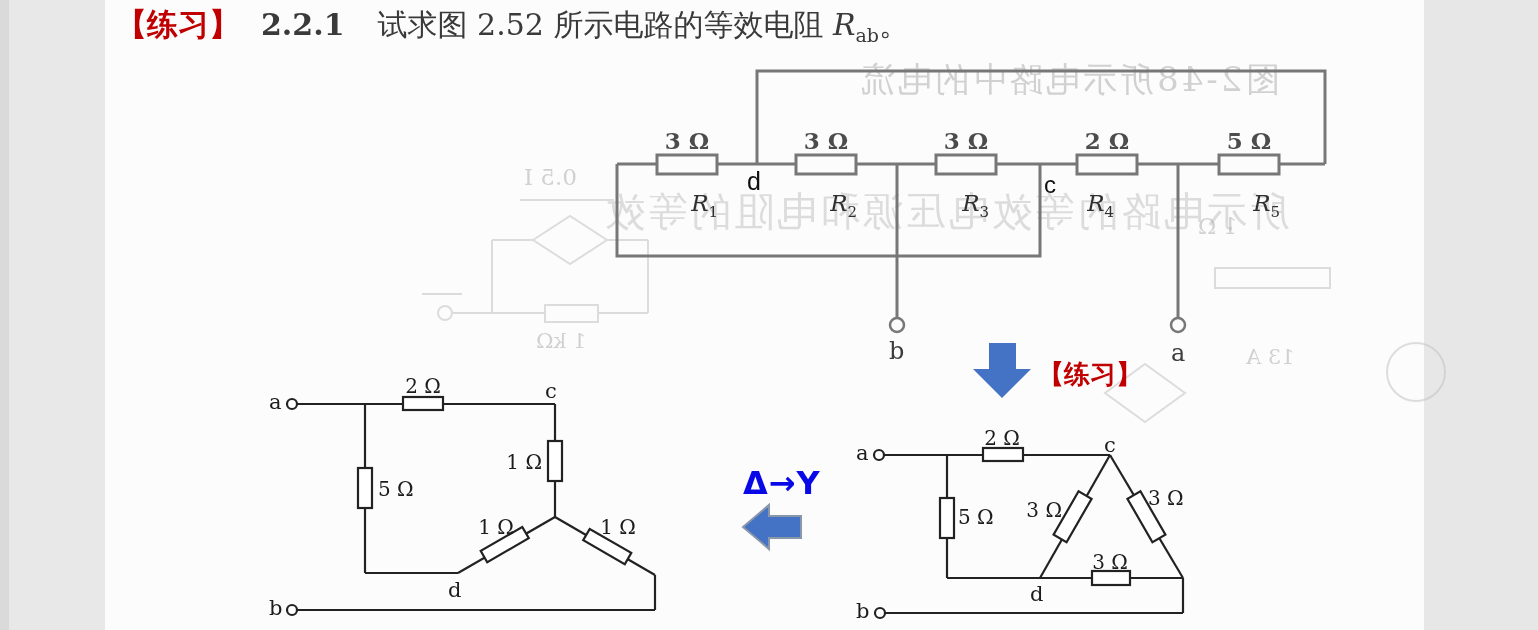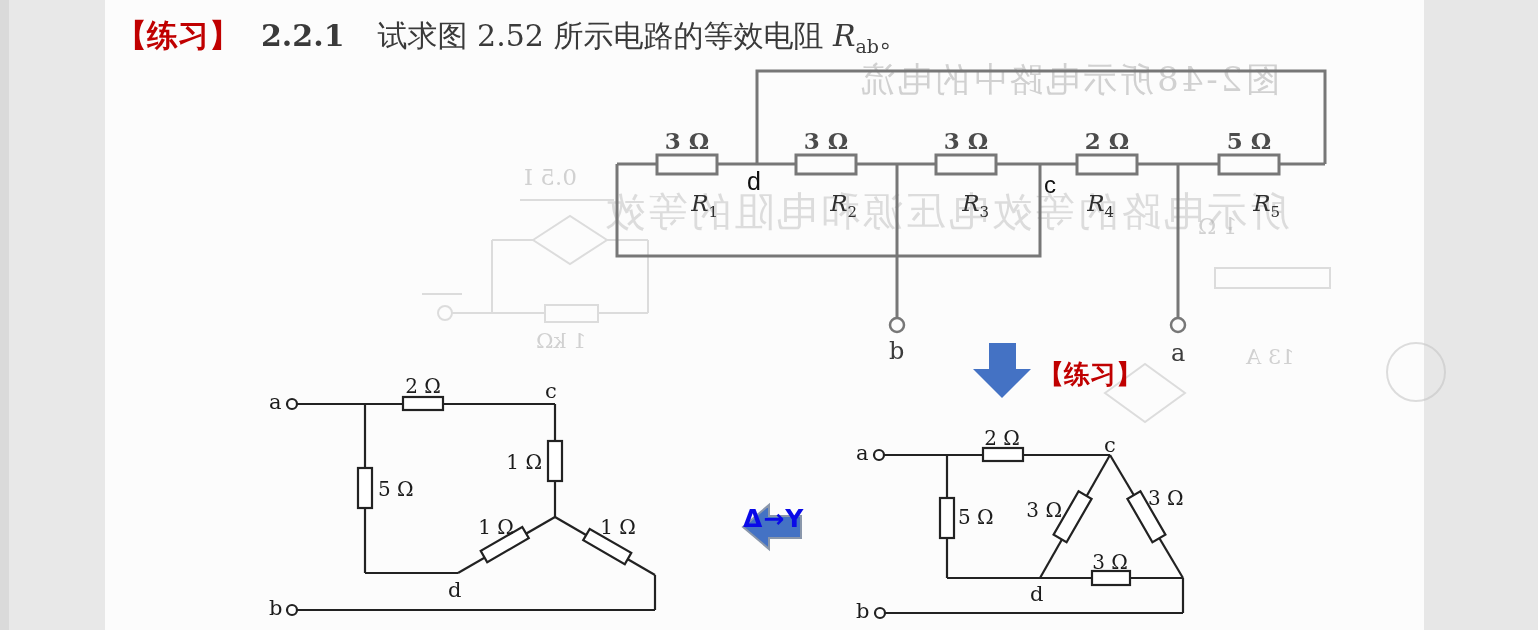--- a/index.html
+++ b/index.html
@@ -5,38 +5,38 @@
   html,body{margin:0;padding:0;}
   body{
     position:relative;width:1538px;height:630px;overflow:hidden;
     background:#fcfcfc;font-family:"DejaVu Serif","Liberation Serif",serif;
   }
   .band{position:absolute;top:0;height:630px;}
   .abs{position:absolute;white-space:nowrap;}
   .svg-layer{position:absolute;left:0;top:0;z-index:2;}
   .lbl{z-index:3;}
   
-  .title-row{left:116px;top:15px;font-size:30px;color:#3a3a3a;z-index:3;}
+  .title-row{left:116px;top:4px;font-size:30px;color:#3a3a3a;z-index:3;}
   .title-tag{font-family:"Liberation Sans","DejaVu Sans",sans-serif;font-weight:bold;font-size:31px;color:#c00000;}
   .title-num{font-weight:bold;margin-left:21px;}
   .title-body{margin-left:33px;}
   .title-sym i{font-style:italic;}
   .title-sym sub{font-size:19px;}
   
   .rval{width:62px;text-align:center;font-size:23px;font-weight:600;color:#4c4c4c;}
   .rname{width:62px;text-align:right;font-size:23px;color:#2f2f2f;font-style:italic;}
   .rname sub{font-style:normal;font-size:15px;}
   .node-sans{font-family:"Liberation Sans","DejaVu Sans",sans-serif;font-size:25px;color:#101010;}
   .node-serif{font-size:24px;color:#3c3c3c;}
   
   .rval2{font-size:20px;color:#1c1c1c;text-align:center;}
   .node2{font-size:21px;color:#1c1c1c;}
   
   .arrow-tag{font-family:"Liberation Sans","DejaVu Sans",sans-serif;font-weight:bold;font-size:26px;color:#c00000;}
-  .delta-y{font-family:"DejaVu Sans","Liberation Sans",sans-serif;font-weight:bold;font-size:25px;color:#0909e8;letter-spacing:1px;margin-top:40px;}
+  .delta-y{font-family:"DejaVu Sans","Liberation Sans",sans-serif;font-weight:bold;font-size:32px;color:#0909e8;letter-spacing:1px;}
   
   .ghost{transform:scaleX(-1);color:#aeaeae;opacity:.55;filter:blur(.7px);z-index:1;}
   .ghost-big{letter-spacing:3px;}
 </style>
 </head>
 <body>
 
 <div class="band" style="left:0;width:105px;background:#e8e8e8;"></div>
 <div class="band" style="left:0;width:9px;background:#dadada;"></div>
 <div class="band" style="left:1424px;width:114px;background:#e7e7e7;"></div>

